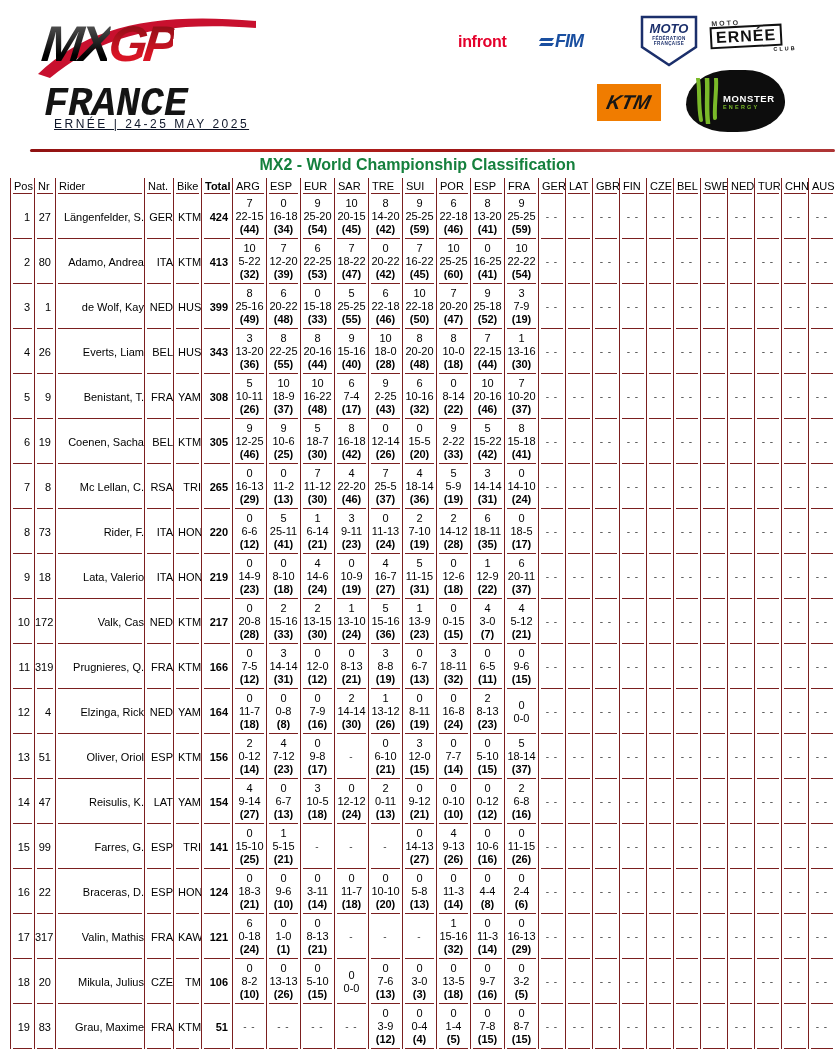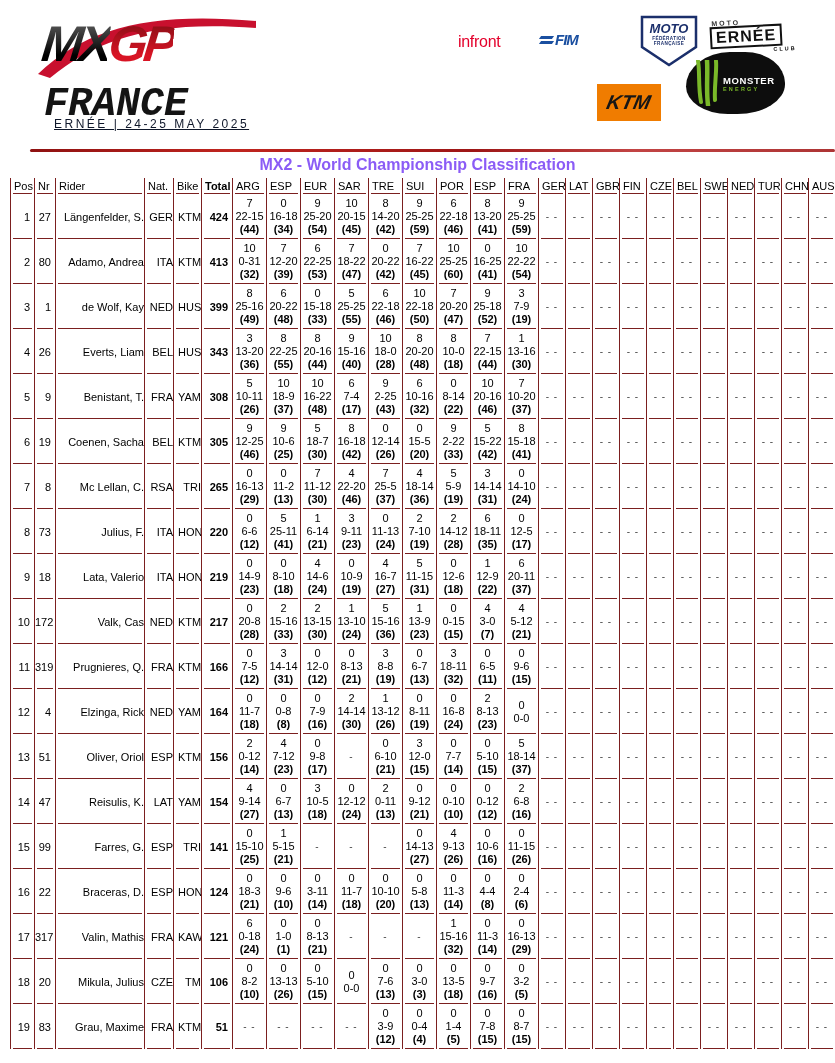--- a/index.html
+++ b/index.html
@@ -15,51 +15,51 @@
   .mxgp-swoosh{position:absolute;left:0;top:0;}
   .mxgp-text{position:absolute;left:6px;top:6px;font-size:50px;line-height:56px;
     font-weight:900;font-style:italic;letter-spacing:-4px;transform:skewX(-6deg);}
   .mxgp-mx{color:#1c1c1c;background:linear-gradient(#6a6a6a,#000 70%);
     -webkit-background-clip:text;background-clip:text;-webkit-text-fill-color:transparent;}
   .mxgp-gp{background:linear-gradient(#7a0d14,#d81424 70%);
     -webkit-background-clip:text;background-clip:text;-webkit-text-fill-color:transparent;}
   .event-country{position:absolute;left:44px;top:82px;font-size:40px;font-weight:900;
     font-style:italic;letter-spacing:0;color:#141414;font-family:Liberation Mono, monospace;}
   .event-venue{position:absolute;left:54px;top:117px;font-size:12px;letter-spacing:2.5px;color:#0f172a;text-decoration:underline;}
-  .logo-infront{position:absolute;left:458px;top:33px;font-size:16px;font-weight:400;
+  .logo-infront{position:absolute;left:458px;top:33px;font-size:16px;font-weight:700;
     color:#E4002B;letter-spacing:-.3px;}
   .logo-fim{position:absolute;left:540px;top:31px;display:flex;align-items:center;}
   .fim-bars{display:inline-block;margin-right:2px;}
   .fim-bar{display:block;width:13px;height:3px;background:#1A4FA0;transform:skewX(-35deg);margin:2px 0;}
-  .fim-text{font-size:15px;font-weight:900;font-style:italic;color:#1A4FA0;letter-spacing:-1px;}
+  .fim-text{font-size:18px;font-weight:900;font-style:italic;color:#1A4FA0;letter-spacing:-1px;}
   .logo-ffm{position:absolute;left:640px;top:15px;width:58px;height:52px;}
   .ffm-shield{position:absolute;left:0;top:0;}
   .ffm-inner{position:absolute;left:0;top:6px;width:58px;text-align:center;color:#1B2F6B;}
   .ffm-main{font-size:13px;font-weight:900;font-style:italic;letter-spacing:0;}
   .ffm-sub{font-size:4.6px;font-weight:700;letter-spacing:.4px;line-height:5.4px;}
   .logo-ernee{position:absolute;left:710px;top:18px;width:90px;transform:rotate(-3deg);color:#111;}
   .ernee-top{font-size:7px;font-weight:900;letter-spacing:2px;color:#333;margin-left:2px;}
   .ernee-main{display:inline-block;border:2px solid #111;padding:0 4px;font-size:16px;
     font-weight:900;letter-spacing:1px;}
   .ernee-bottom{font-size:5.5px;font-weight:900;letter-spacing:2px;text-align:right;margin-right:4px;}
   .logo-ktm{position:absolute;left:597px;top:84px;width:64px;height:37px;background:#F07C00;
     display:flex;align-items:center;justify-content:center;}
   .ktm-text{font-size:20px;font-weight:900;font-style:italic;color:#161616;transform:skewX(-12deg);}
-  .logo-monster{position:absolute;left:686px;top:52px;width:99px;height:62px;background:#0d0d0d;
+  .logo-monster{position:absolute;left:686px;top:70px;width:99px;height:62px;background:#0d0d0d;
     border-radius:46% 42% 50% 44% / 58% 52% 50% 46%;display:flex;align-items:center;
     justify-content:flex-start;padding-left:8px;box-sizing:border-box;}
   .monster-text{margin-left:3px;}
   .monster-main{color:#fff;font-size:9.5px;font-weight:800;letter-spacing:.6px;}
   .monster-sub{color:#7AB929;font-size:5.5px;font-weight:700;letter-spacing:2.2px;}
   
   .redline{position:absolute;left:30px;top:149px;right:0;height:3px;
     background:linear-gradient(90deg,#8e1111,#c0251f 25%,#9d1616 55%,#c24444 75%,#ad3434 100%);
     border-radius:2px;}
   
-  .page-title{margin:6px 0 4px 0;text-align:center;font-size:16px;font-weight:bold;color:#8b5cf6;}
+  .page-title{margin:6px 0 4px 0;text-align:center;font-size:16px;font-weight:bold;color:#15803d;}
   
   table{border-collapse:separate;border-spacing:0;table-layout:fixed;margin-left:10px;width:826px;}
   col.c-pos{width:25px}col.c-nr{width:21px}col.c-rider{width:89px}col.c-nat{width:29px}
   col.c-bike{width:28px}col.c-total{width:31px}col.c-event{width:34px}col.c-small{width:27px}
   th,td{border-right:1px solid var(--bc);position:relative;font-size:11px;padding:0;
     vertical-align:middle;overflow:hidden;}
   th:first-child,td:first-child{border-left:1px solid var(--bc);}
   th::after,td::after{content:"";position:absolute;left:2px;right:2px;bottom:0;height:1px;
     background:var(--bc);}
   thead th{height:16px;font-weight:normal;text-align:left;padding-left:3px;white-space:nowrap;}
@@ -325,21 +325,21 @@
       <tr>
         <td class="num">2</td>
         <td class="num">80</td>
         <td class="txt">Adamo, Andrea</td>
         <td class="txt">ITA</td>
         <td class="txt">KTM</td>
         <td class="num total">413</td>
         <td class="event">
           <div class="cellbox">
             <div class="line">10</div>
-            <div class="line">0-31</div>
+            <div class="line">5-22</div>
             <div class="line bold">(32)</div>
           </div>
         </td>
         <td class="event">
           <div class="cellbox">
             <div class="line">7</div>
             <div class="line">12-20</div>
             <div class="line bold">(39)</div>
           </div>
         </td>
@@ -1074,21 +1074,21 @@
         </td>
         <td class="event">
           <div class="cellbox">
             <div class="line dash">- -</div>
           </div>
         </td>
       </tr>
       <tr>
         <td class="num">8</td>
         <td class="num">73</td>
-        <td class="txt">Julius, F.</td>
+        <td class="txt">Rider, F.</td>
         <td class="txt">ITA</td>
         <td class="txt">HON</td>
         <td class="num total">220</td>
         <td class="event">
           <div class="cellbox">
             <div class="line">0</div>
             <div class="line">6-6</div>
             <div class="line bold">(12)</div>
           </div>
         </td>
@@ -1137,21 +1137,21 @@
         <td class="event">
           <div class="cellbox">
             <div class="line">6</div>
             <div class="line">18-11</div>
             <div class="line bold">(35)</div>
           </div>
         </td>
         <td class="event">
           <div class="cellbox">
             <div class="line">0</div>
-            <div class="line">12-5</div>
+            <div class="line">18-5</div>
             <div class="line bold">(17)</div>
           </div>
         </td>
         <td class="event">
           <div class="cellbox">
             <div class="line dash">- -</div>
           </div>
         </td>
         <td class="event">
           <div class="cellbox">

